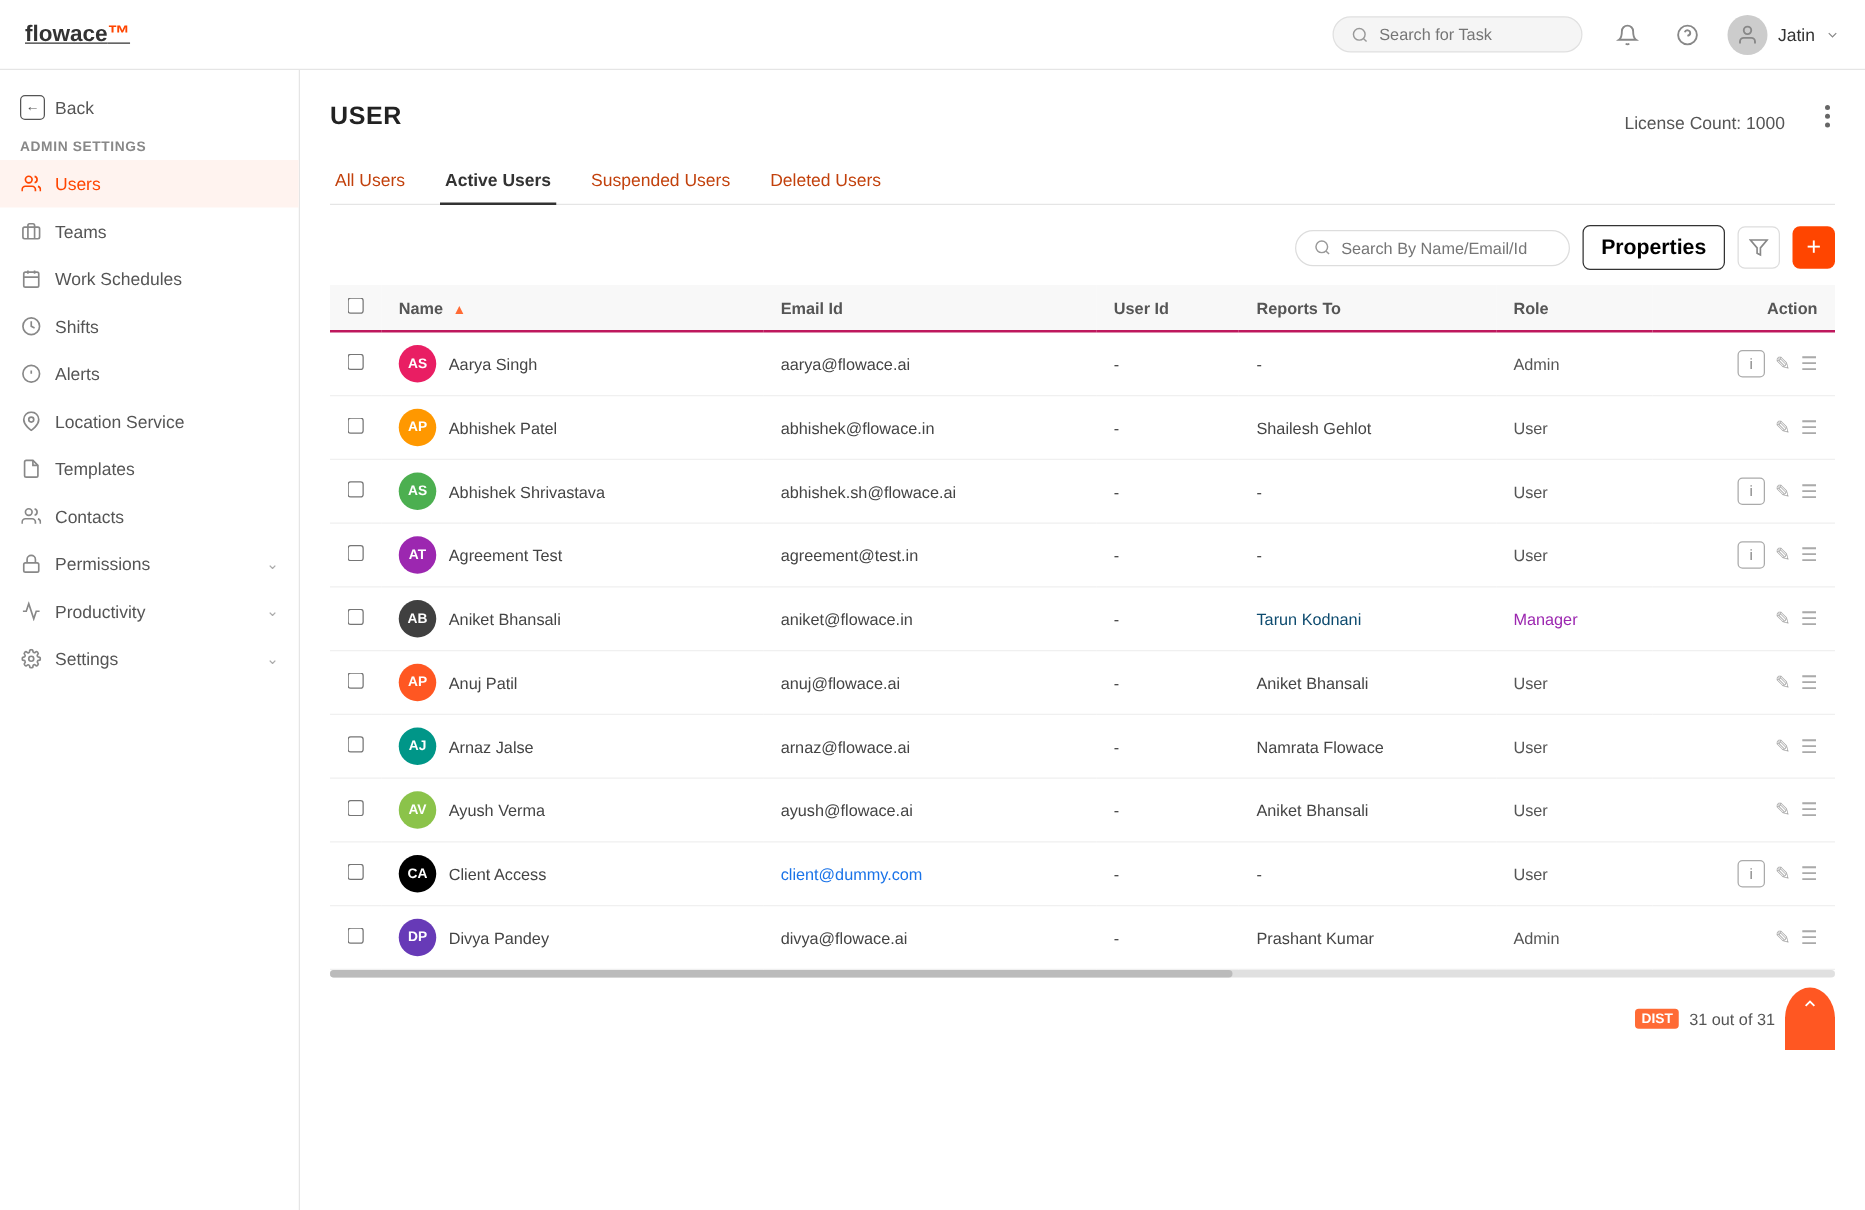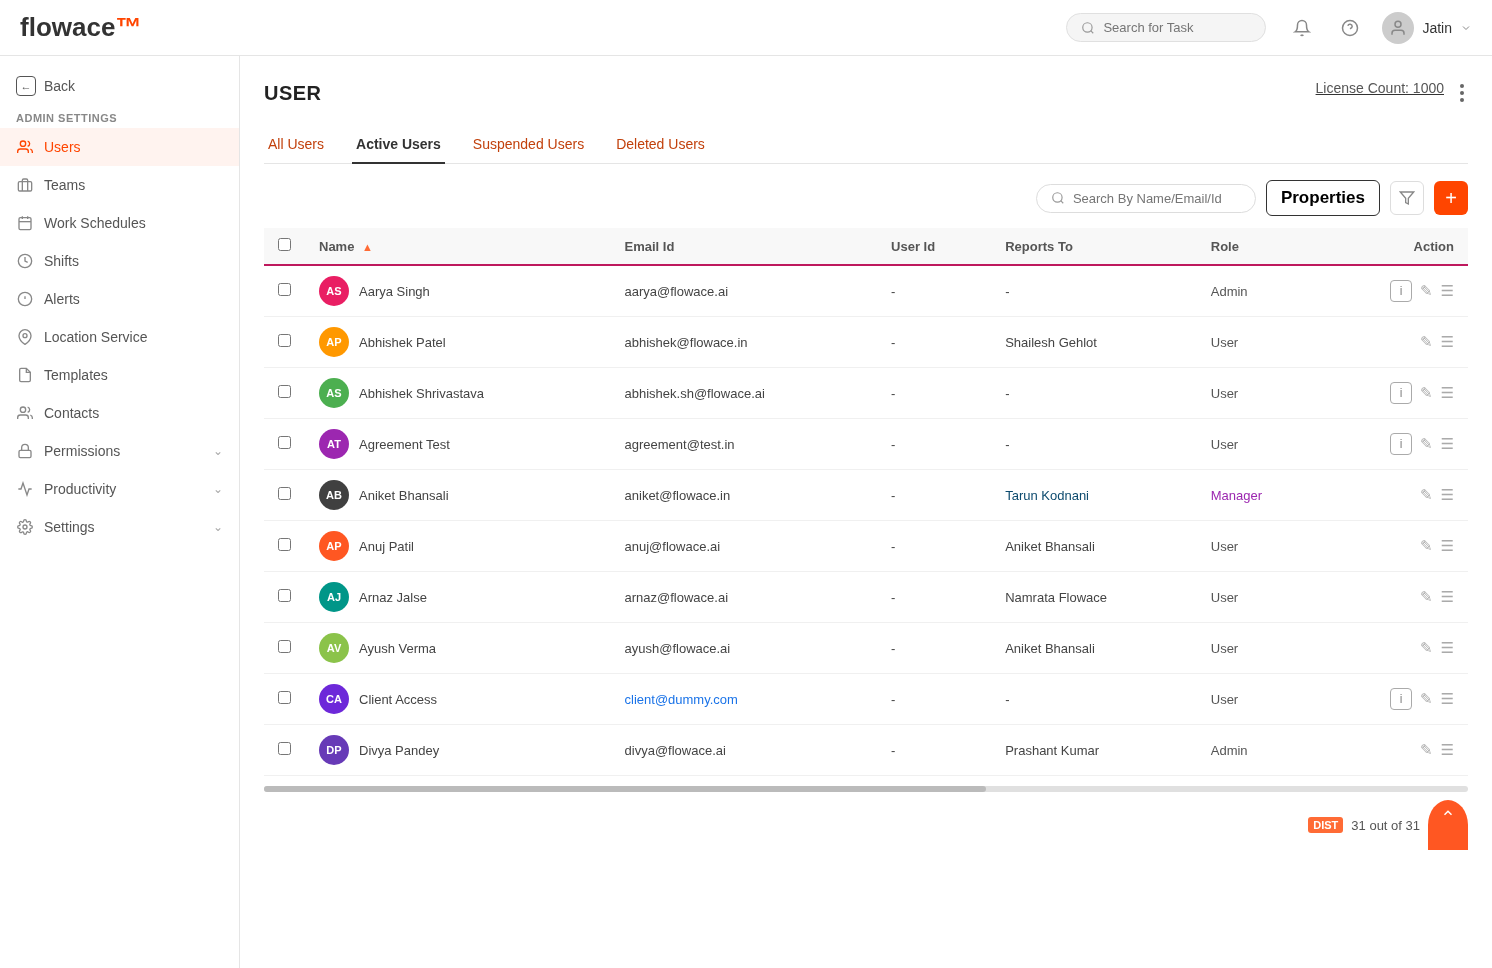--- a/index.html
+++ b/index.html
@@ -1,21 +1,21 @@
 <!DOCTYPE html>
 <html><head>
   <meta charset="utf-8">
   <style>
     * { box-sizing: border-box; margin: 0; padding: 0; }
     body { font-family: -apple-system, BlinkMacSystemFont, 'Segoe UI', sans-serif; font-size: 14px; color: #333; background: #f5f5f5; }
 
     
     .app-container { display: flex; flex-direction: column; height: 968px; width: 1492px; }
     .top-bar { display: flex; align-items: center; height: 56px; background: #fff; border-bottom: 1px solid #e5e5e5; padding: 0 20px; gap: 20px; flex-shrink: 0; }
-    .logo { display: flex; align-items: flex-start; font-size: 26px; font-weight: 700; color: #333; margin-right: auto; }
+    .logo { display: flex; align-items: flex-start; font-size: 18px; font-weight: 700; color: #333; margin-right: auto; text-decoration: underline; }
     .logo-accent { color: #ff4500; }
     .main-content { display: flex; flex: 1; overflow: hidden; }
 
     
     .sidebar { width: 240px; background: #fff; border-right: 1px solid #e5e5e5; display: flex; flex-direction: column; padding: 12px 0; flex-shrink: 0; }
     .back-btn { display: flex; align-items: center; gap: 8px; padding: 8px 16px; cursor: pointer; font-size: 14px; color: #555; }
     .back-icon { width: 20px; height: 20px; border: 1.5px solid #555; border-radius: 4px; display: flex; align-items: center; justify-content: center; font-size: 11px; }
     .admin-label { padding: 8px 16px 4px; font-size: 11px; font-weight: 600; color: #888; letter-spacing: 0.5px; }
     .nav-item { display: flex; align-items: center; gap: 10px; padding: 10px 16px; cursor: pointer; color: #555; font-size: 14px; border-radius: 0; position: relative; }
     .nav-item.active { background: #fff3ef; color: #ff4500; font-weight: 500; }
@@ -242,21 +242,21 @@
         </div>
         <span>Settings</span>
         <span class="chevron">⌄</span>
       </div>
     </div>
 
     <div class="page-content">
 
       <div class="page-header">
         <h1 class="page-title">USER</h1>
-        <div style="display:flex;align-items:flex-start;gap:12px;text-decoration:underline;">
+        <div style="display:flex;align-items:flex-end;gap:28px;">
           <span class="license-count">License Count: 1000</span>
           <div class="more-btn">
             <span></span>
               <span></span>
               <span></span>
           </div>
         </div>
       </div>
 
       <div class="tabs">
@@ -471,21 +471,21 @@
           <span class="menu-icon">☰</span>
         </div>
       </td>
     </tr>
             <tr>
       <td>
         <input type="checkbox" style="">
       </td>
       <td>
         <div class="user-name-cell">
-          <div class="avatar" style="background:#6d28d9">CA</div>
+          <div class="avatar" style="background:#000000">CA</div>
           <span>Client Access</span>
         </div>
       </td>
       <td><span style="color:#1a73e8">client@dummy.com</span></td>
       <td>-</td>
       <td>-</td>
       <td style="color:#555;font-weight:400">User</td>
       <td>
         <div class="action-cell">
           <div class="info-icon">i</div>
@@ -512,21 +512,21 @@
         <div class="action-cell">
 
           <span class="edit-icon">✎</span>
           <span class="menu-icon">☰</span>
         </div>
       </td>
     </tr>
           </tbody>
       </table>
 
-      <div style="position:relative;margin-top:10px;">
+      <div style="position:relative;">
         <div style="height:6px;background:#e0e0e0;border-radius:3px;margin:0 0 8px;">
           <div style="width:60%;height:6px;background:#bbb;border-radius:3px;"></div>
         </div>
         <div style="display:flex;justify-content:flex-end;align-items:center;gap:8px;">
           <span style="font-size:11px;color:#888;font-weight:600;background:#ff6b35;color:#fff;padding:2px 5px;border-radius:3px;">DIST</span>
           <span style="font-size:13px;color:#555;">31 out of 31</span>
           <div style="width:40px;height:50px;background:#ff5722;border-radius:50% 50% 0 0;display:flex;align-items:flex-start;justify-content:center;padding-top:6px;">
             <svg width="14" height="14" viewBox="0 0 24 24" fill="none" stroke="white" stroke-width="2.5">
                 <polyline points="18 15 12 9 6 15"></polyline>
               </svg>

